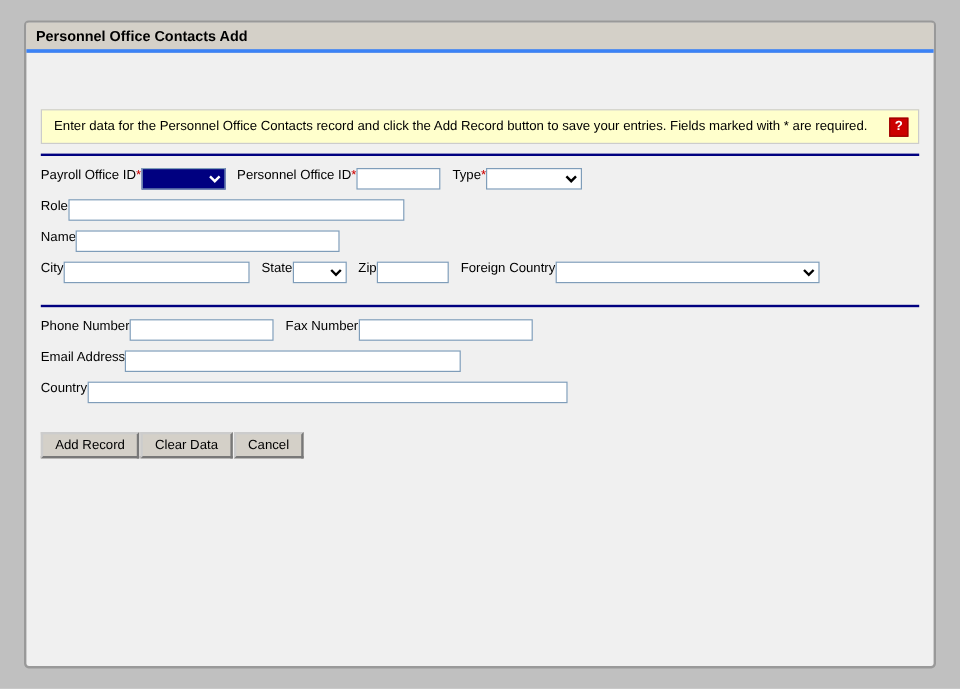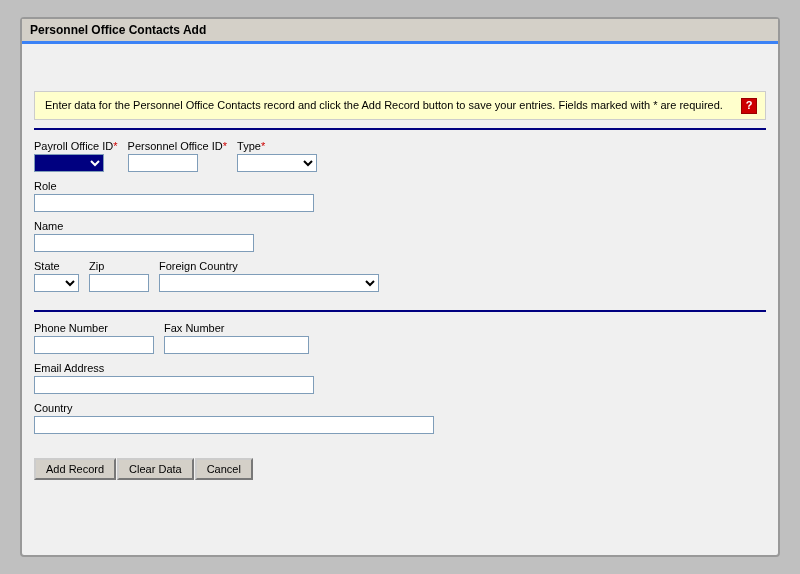--- a/index.html
+++ b/index.html
@@ -78,21 +78,21 @@
 
     .row-group {
       display: flex;
       align-items: flex-start;
       margin-bottom: 8px;
       gap: 10px;
     }
 
     .field-group {
       display: flex;
-      flex-direction: column;
+      flex-direction: row;
     }
 
     .field-label {
       font-size: 11px;
       color: #000;
       margin-bottom: 2px;
       font-weight: normal;
     }
 
     .required {
@@ -240,20 +240,24 @@
         <input type="text" style="">
       </div>
 
       <div class="field-group name-field" style="margin-bottom:8px;">
         <div class="field-label">Name</div>
         <input type="text" style="">
       </div>
 
 
       <div class="row-group">
+        <div class="field-group city-field">
+          <div class="field-label">City</div>
+          <input type="text" style="">
+        </div>
         <div class="field-group state-field">
           <div class="field-label">State</div>
           <select>
             <option></option>
           </select>
         </div>
         <div class="field-group zip-field">
           <div class="field-label">Zip</div>
           <input type="text" style="">
         </div>

